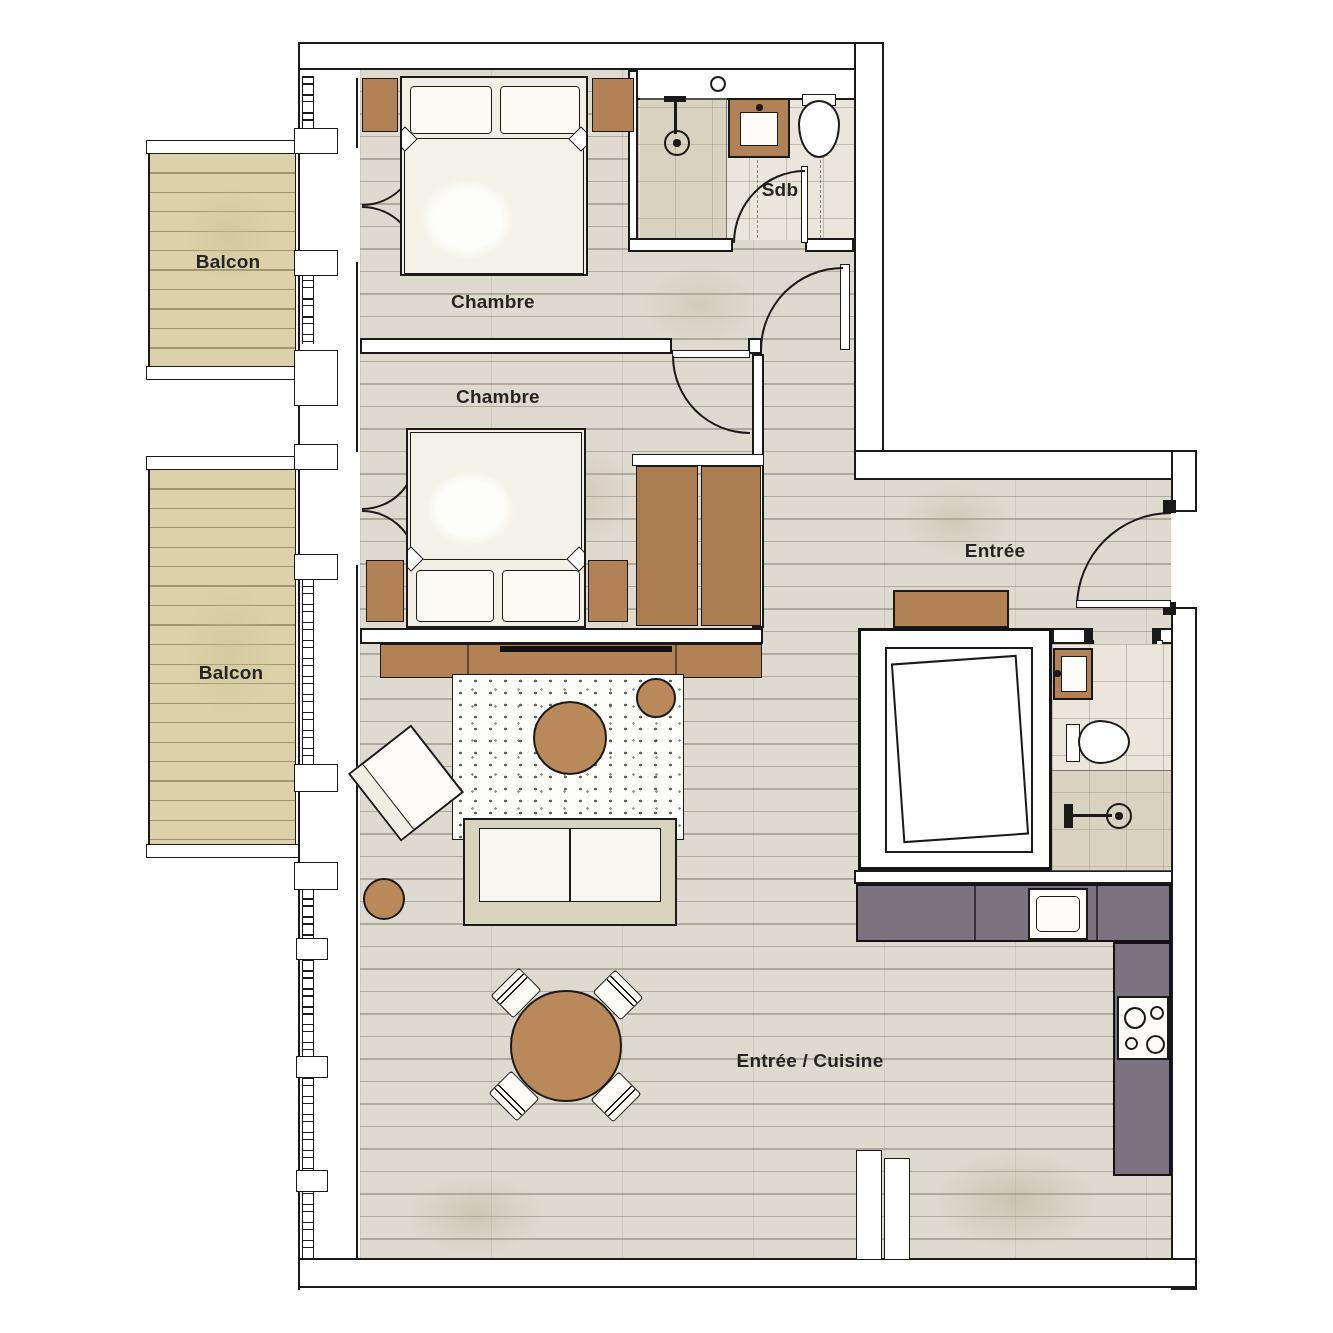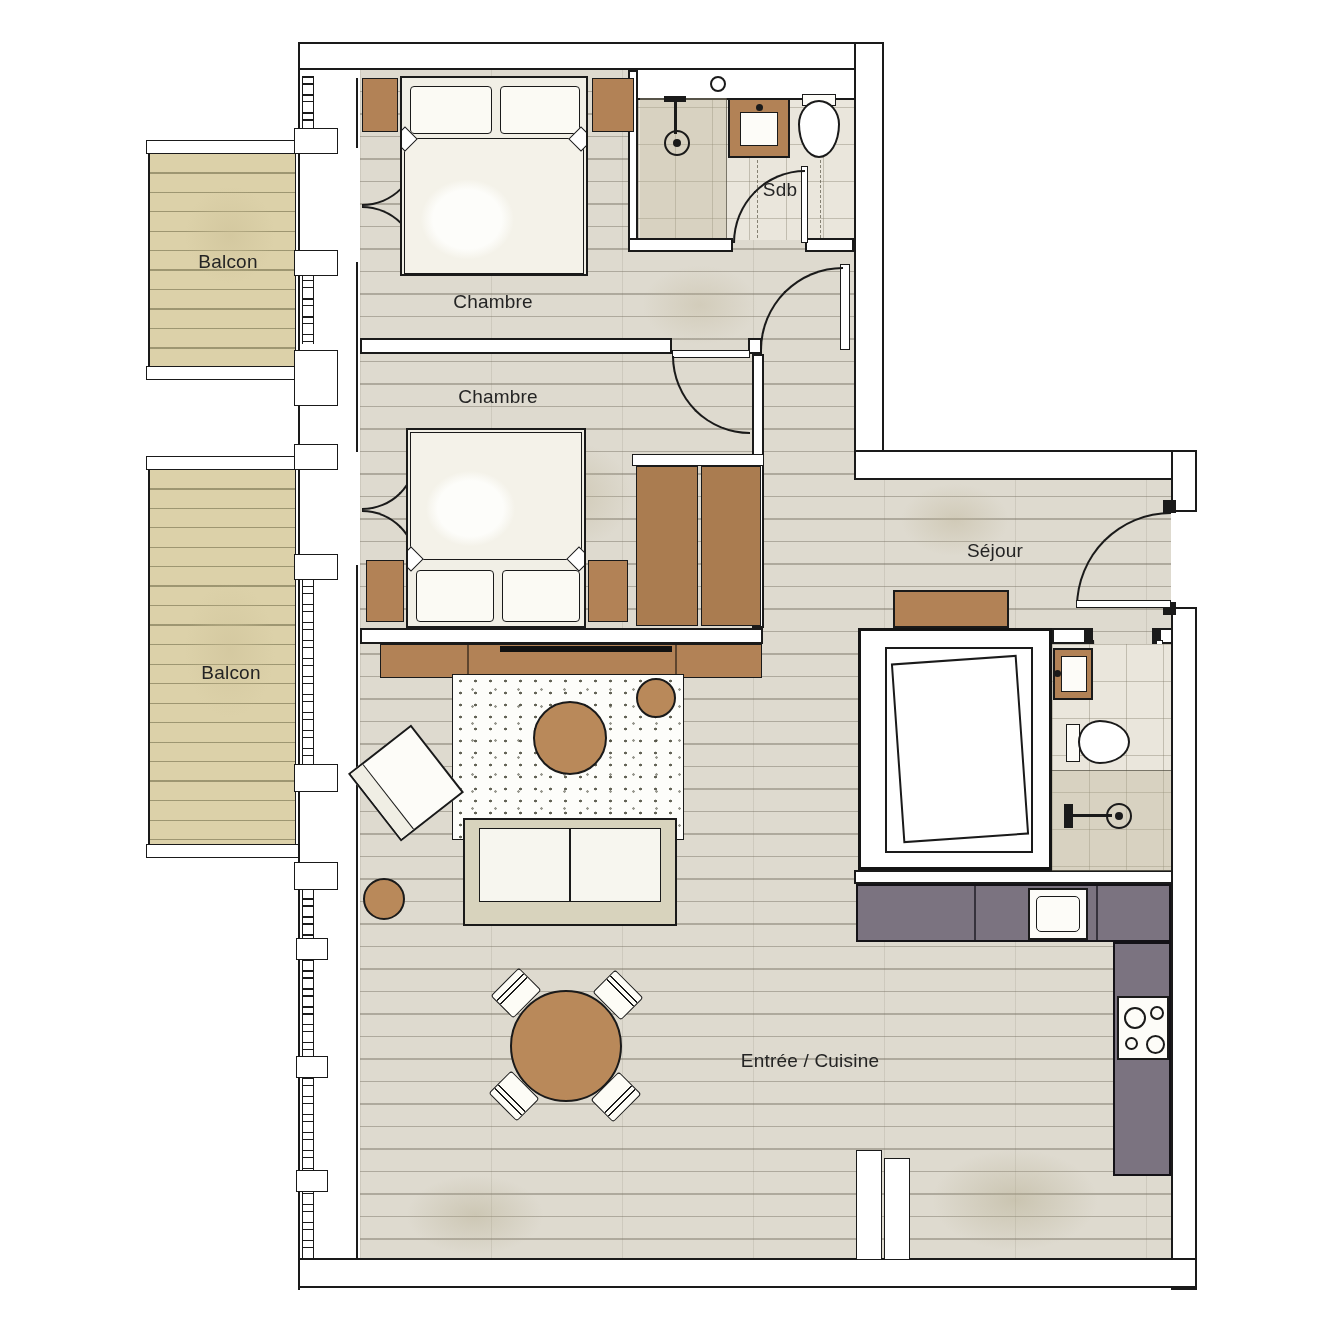--- a/index.html
+++ b/index.html
@@ -44,21 +44,21 @@
   .rug{background:#fdfdfa;border:1.8px solid #1a1a1a;box-sizing:border-box;
     background-image:
       radial-gradient(circle, rgba(70,70,56,.85) 1.1px, transparent 1.7px),
       radial-gradient(circle, rgba(70,70,56,.55) 1px, transparent 1.5px);
     background-size:15px 12px, 23px 17px;background-position:0 0, 8px 6px;}
   .counter{background:#7b7380;border:2px solid #141217;box-sizing:border-box;}
   .teeth{box-sizing:border-box;border-left:1.5px solid #1a1a1a;border-right:1.5px solid #1a1a1a;background:
     repeating-linear-gradient(180deg, #1a1a1a 0 1.5px, #ffffff 1.5px 7px, #1a1a1a 7px 8.5px, transparent 8.5px 18px);}
   .pier{background:#fff;border:1.5px solid #1a1a1a;box-sizing:border-box;}
   .blob{border-radius:50%;pointer-events:none;}
-  .lbl{transform:translate(-50%,-50%);font-size:19px;font-weight:400;letter-spacing:.2px;white-space:nowrap;color:#242424;}
+  .lbl{transform:translate(-50%,-50%);font-size:19px;font-weight:700;letter-spacing:.2px;white-space:nowrap;color:#242424;}
   .dash{border-left:1.5px dashed rgba(90,85,70,.7);}
   .chair{background:#fdfcf6;border:1.6px solid #1a1a1a;border-radius:3px;box-sizing:border-box;
     background-image:linear-gradient(180deg, transparent 0 6px, #1a1a1a 6px 7.5px, transparent 7.5px 11px, #1a1a1a 11px 12.5px, transparent 12.5px);}
 </style>
 </head>
 <body>
 
 <div id="plan">
 
   <div class="abs pier" style="left:146px;top:140px;width:154px;height:14px;"></div>
@@ -245,16 +245,16 @@
   </div>
 
   <div class="abs pier" style="left:856px;top:1150px;width:26px;height:110px;"></div>
   <div class="abs pier" style="left:884px;top:1158px;width:26px;height:102px;"></div>
 
   <div class="abs lbl" style="left:228px;top:262px;">Balcon</div>
   <div class="abs lbl" style="left:231px;top:673px;">Balcon</div>
   <div class="abs lbl" style="left:493px;top:302px;">Chambre</div>
   <div class="abs lbl" style="left:498px;top:397px;">Chambre</div>
   <div class="abs lbl" style="left:780px;top:190px;">Sdb</div>
-  <div class="abs lbl" style="left:995px;top:551px;">Séjour</div>
+  <div class="abs lbl" style="left:995px;top:551px;">Entrée</div>
   <div class="abs lbl" style="left:810px;top:1061px;">Entrée / Cuisine</div>
 
 </div>
 
 </body></html>

